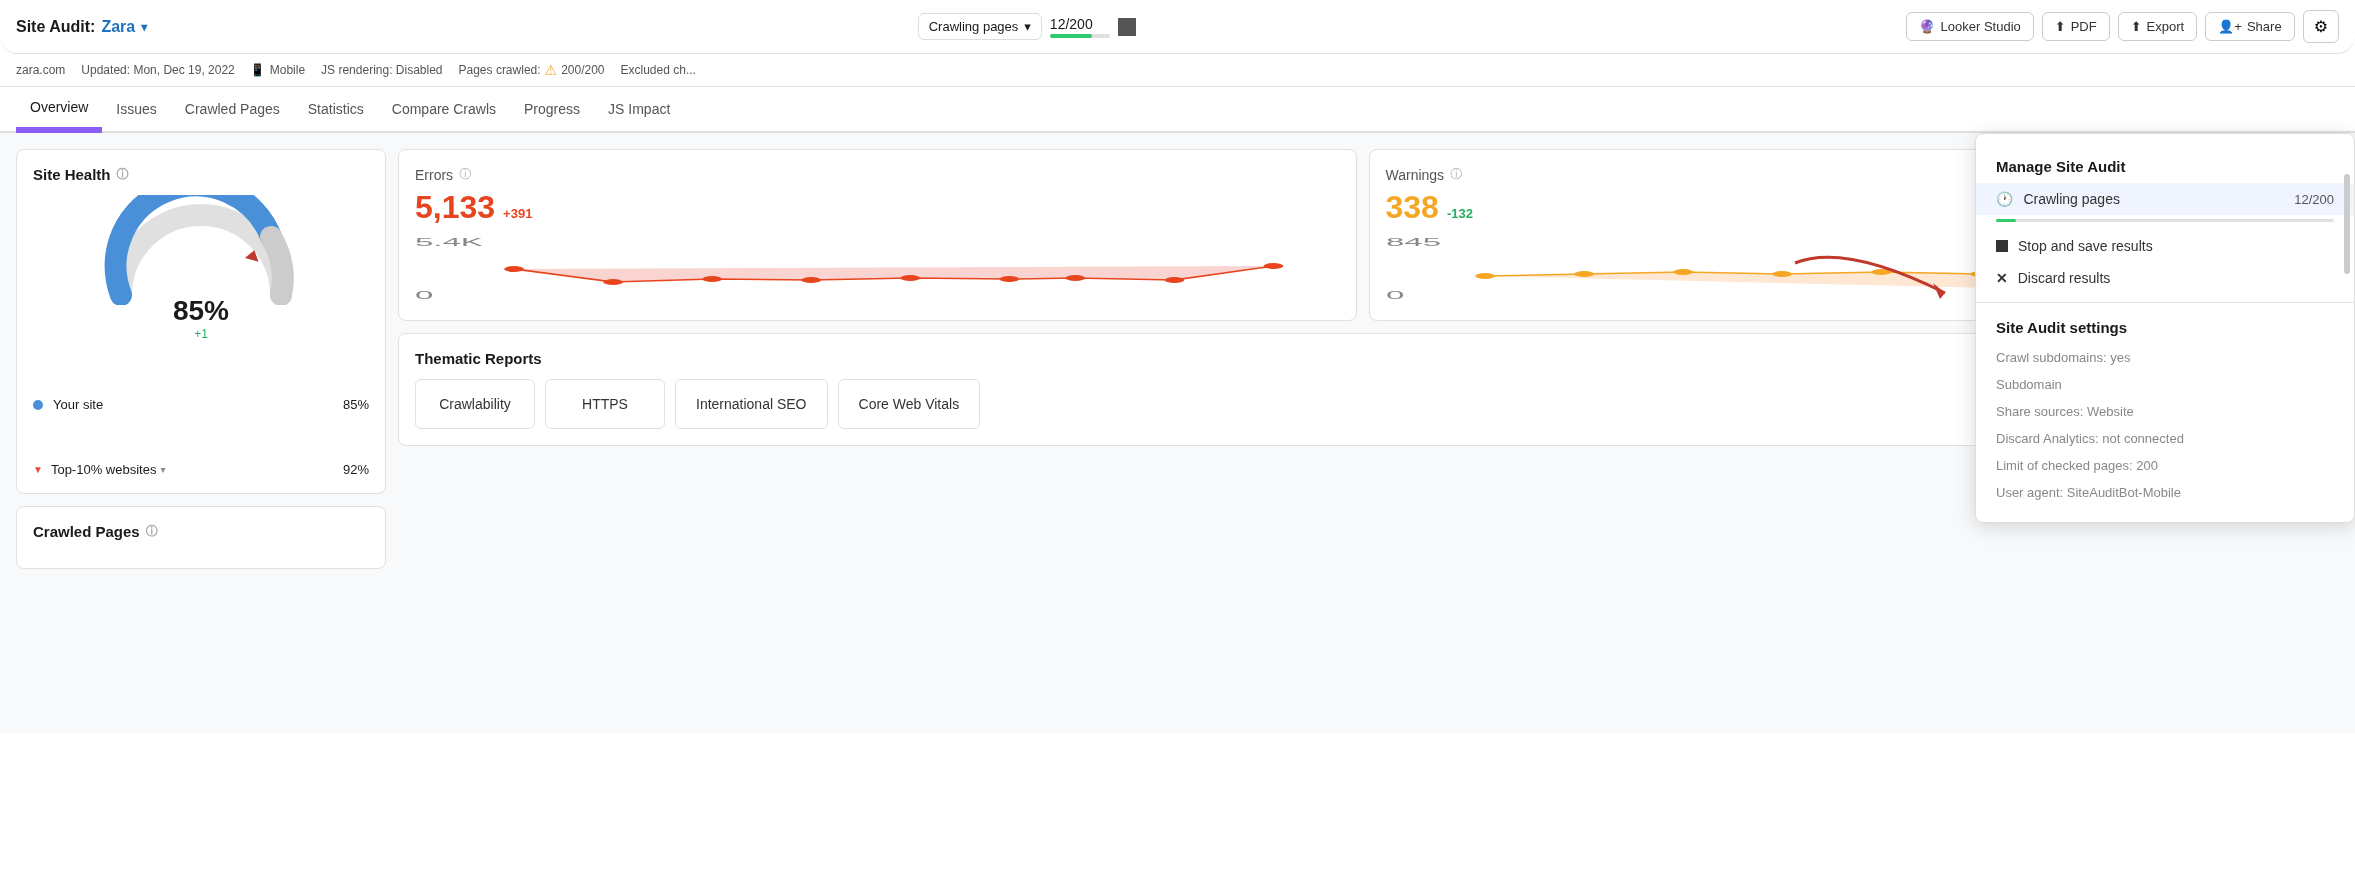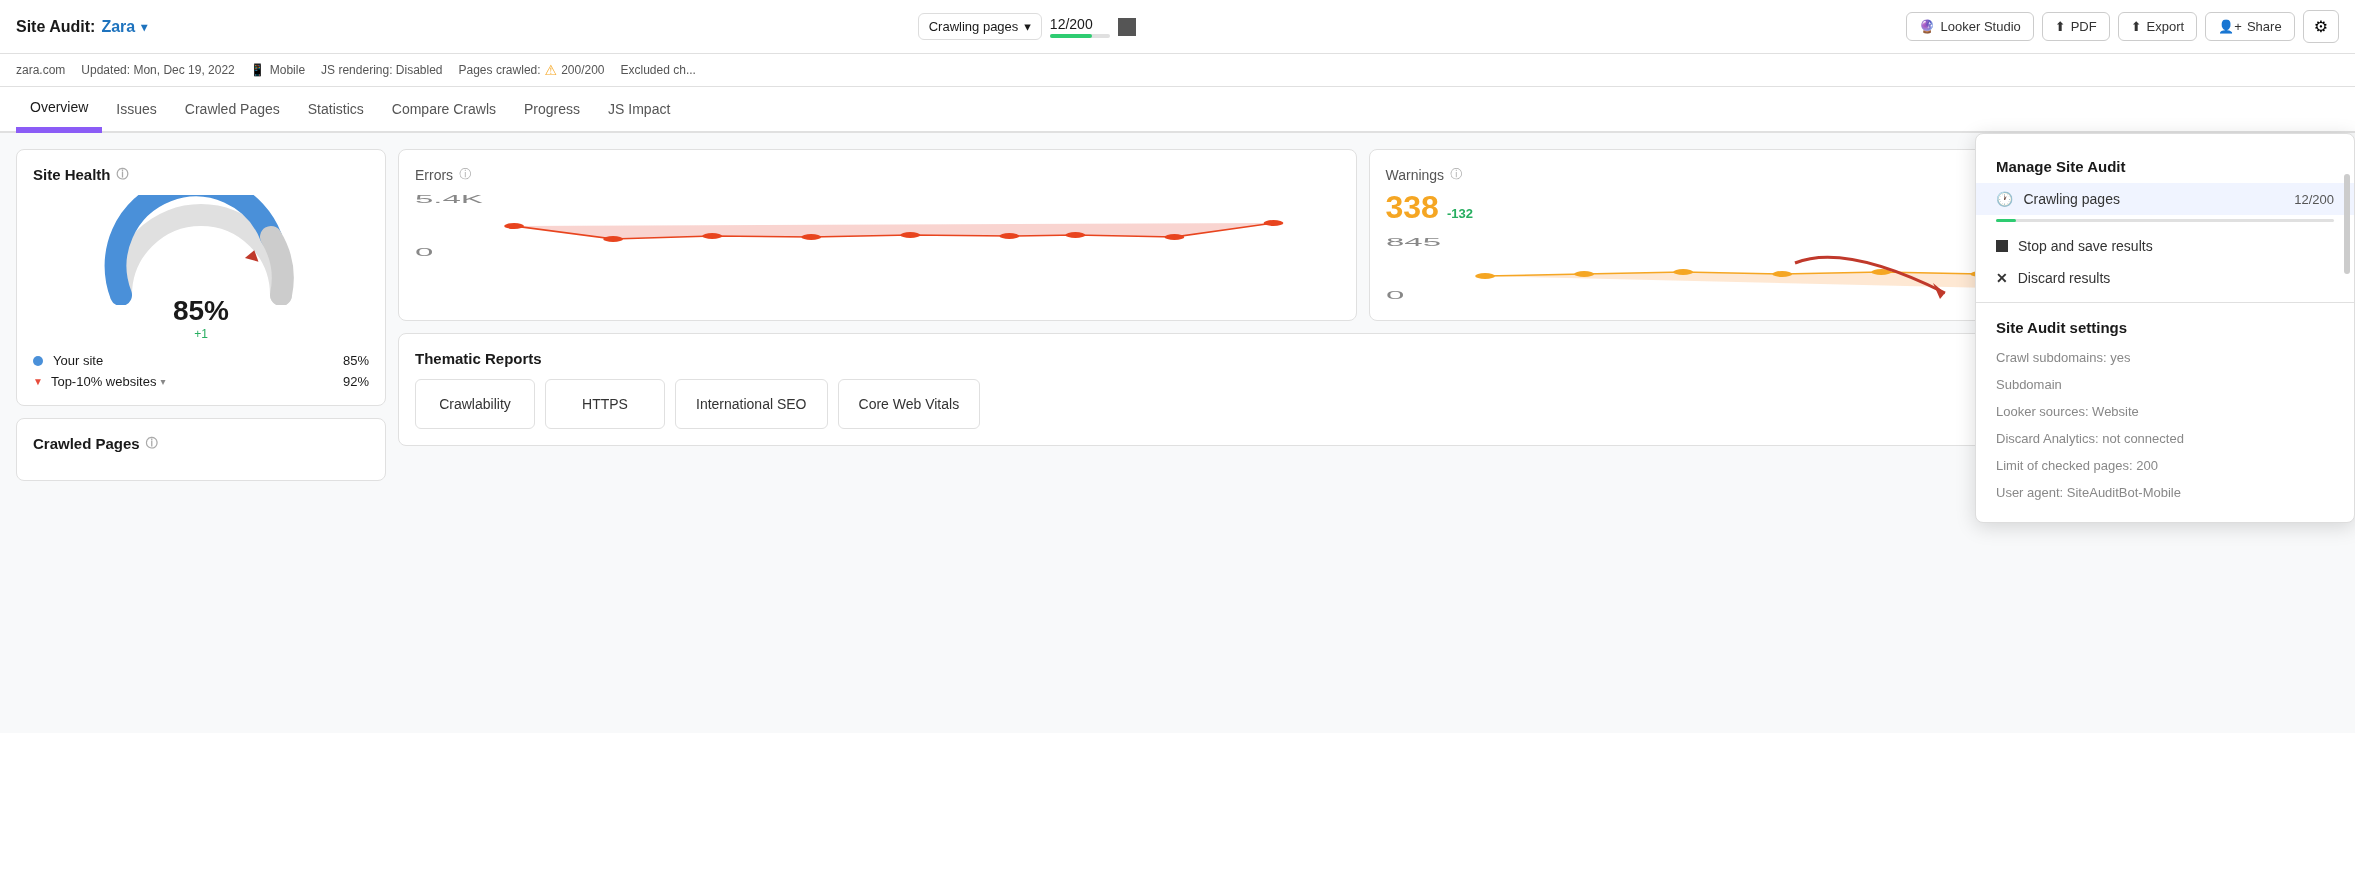--- a/index.html
+++ b/index.html
@@ -1,19 +1,19 @@
 <!DOCTYPE html>
 <html><head>
   <meta charset="utf-8">
   <style>
     * { box-sizing: border-box; margin: 0; padding: 0; }
     body { font-family: -apple-system, BlinkMacSystemFont, 'Segoe UI', Arial, sans-serif; font-size: 13px; background: #fff; color: #1a1a1a; overflow: hidden; }
 
     
-    .header { display: flex; padding: 10px 16px; border-bottom: 1px solid #e0e0e0; gap: 24px; background: #fff; }
+    .header { display: flex; padding: 10px 16px; border-bottom: 1px solid #e0e0e0; gap: 24px; background: #fff; border-radius: 18px; }
     .header-title { display: flex; align-items: center; gap: 6px; font-size: 16px; font-weight: 600; white-space: nowrap; }
     .header-title .site-name { color: #1e73be; font-weight: 700; }
     .header-title .chevron { color: #1e73be; font-size: 12px; }
     .header-center { display: flex; align-items: center; gap: 8px; flex: 1; justify-content: center; }
     .crawling-status { display: flex; align-items: center; gap: 6px; border: 1px solid #ddd; border-radius: 6px; padding: 5px 10px; font-size: 13px; cursor: pointer; }
     .crawling-status .progress-bar-wrap { width: 60px; height: 4px; background: #e0e0e0; border-radius: 2px; }
     .crawling-status .progress-bar { height: 4px; background: #2ecc71; border-radius: 2px; width: 70%; }
     .stop-btn { width: 18px; height: 18px; background: #555; border: none; cursor: pointer; }
     .header-actions { display: flex; align-items: center; gap: 8px; }
     .action-btn { display: flex; align-items: center; gap: 5px; border: 1px solid #ccc; border-radius: 6px; padding: 6px 12px; font-size: 13px; background: #fff; cursor: pointer; color: #333; white-space: nowrap; }
@@ -40,21 +40,21 @@
     .card-title { display: flex; align-items: center; gap: 6px; font-size: 15px; font-weight: 700; margin-bottom: 12px; }
     .info-icon { color: #aaa; font-size: 12px; cursor: pointer; }
 
     
     .gauge-container { display: flex; flex-direction: column; align-items: center; margin: 8px 0; }
     .gauge-svg { width: 200px; height: 110px; }
     .gauge-value { font-size: 28px; font-weight: 800; color: #1a1a1a; text-align: center; margin-top: -10px; }
     .gauge-delta { color: #27ae60; font-size: 12px; text-align: center; }
 
     .legend { display: flex; flex-direction: column; gap: 6px; margin-top: 12px; }
-    .legend-item { display: flex; align-items: flex-start; justify-content: space-between; font-size: 13px; }
+    .legend-item { display: flex; align-items: flex-start; justify-content: space-between; font-size: 13px; margin-top: 44px; }
     .legend-dot { width: 10px; height: 10px; border-radius: 50%; margin-right: 6px; display: inline-block; }
     .legend-left { display: flex; align-items: center; gap: 4px; }
     .legend-val { font-weight: 500; }
 
     
     .crawled-card { background: #fff; border: 1px solid #e0e0e0; border-radius: 8px; padding: 16px; }
 
     
     .center-panel { flex: 1; display: flex; flex-direction: column; gap: 12px; margin: 0 12px; }
 
@@ -224,20 +224,24 @@
 
   <div class="center-panel">
 
     <div class="metrics-row">
 
       <div class="metric-card">
         <div class="metric-label">
           <span>Errors</span>
           <span class="info-icon">ⓘ</span>
         </div>
+        <div class="metric-value errors">
+          <span>5,133</span>
+          <span class="metric-delta pos">+391</span>
+        </div>
         <div class="mini-chart">
           <svg width="100%" height="70" viewBox="0 0 280 70" preserveAspectRatio="none">
             <text x="0" y="12" font-size="10" fill="#888">5.4K</text>
             <text x="0" y="65" font-size="10" fill="#888">0</text>
             <polygon points="30,25 60,38 90,35 120,36 150,34 180,35 200,34 230,36 260,22" fill="#f5b8b0" opacity="0.6" transform="translate(0,10)"></polygon>
             <polyline points="30,25 60,38 90,35 120,36 150,34 180,35 200,34 230,36 260,22" fill="none" stroke="#e8441e" stroke-width="1.5" transform="translate(0,10)"></polyline>
             <circle cx="30" cy="35" r="3" fill="#e8441e"></circle>
             <circle cx="60" cy="48" r="3" fill="#e8441e"></circle>
             <circle cx="90" cy="45" r="3" fill="#e8441e"></circle>
             <circle cx="120" cy="46" r="3" fill="#e8441e"></circle>
@@ -310,21 +314,21 @@
     <div class="dropdown-item">
       <span class="discard-x">✕</span>
       <span class="item-label">Discard results</span>
     </div>
 
     <div class="dropdown-divider"></div>
 
     <div class="dropdown-section-title">Site Audit settings</div>
     <div class="dropdown-settings-item">Crawl subdomains: yes</div>
     <div class="dropdown-settings-item">Subdomain</div>
-    <div class="dropdown-settings-item">Looker sources: Website</div>
+    <div class="dropdown-settings-item">Share sources: Website</div>
     <div class="dropdown-settings-item">Discard Analytics: not connected</div>
     <div class="dropdown-settings-item">Limit of checked pages: 200</div>
     <div class="dropdown-settings-item">User agent: SiteAuditBot-Mobile</div>
 
     <div class="scrollbar-thumb"></div>
   </div>
 
   <div class="arrow-container" style="position:absolute;top:110px;right:370px;width:200px;height:100px;pointer-events:none;">
     <svg viewBox="0 0 200 100" width="200" height="100">
       <path d="M 10 20 Q 60 0 160 50" fill="none" stroke="#c0392b" stroke-width="3"></path>

